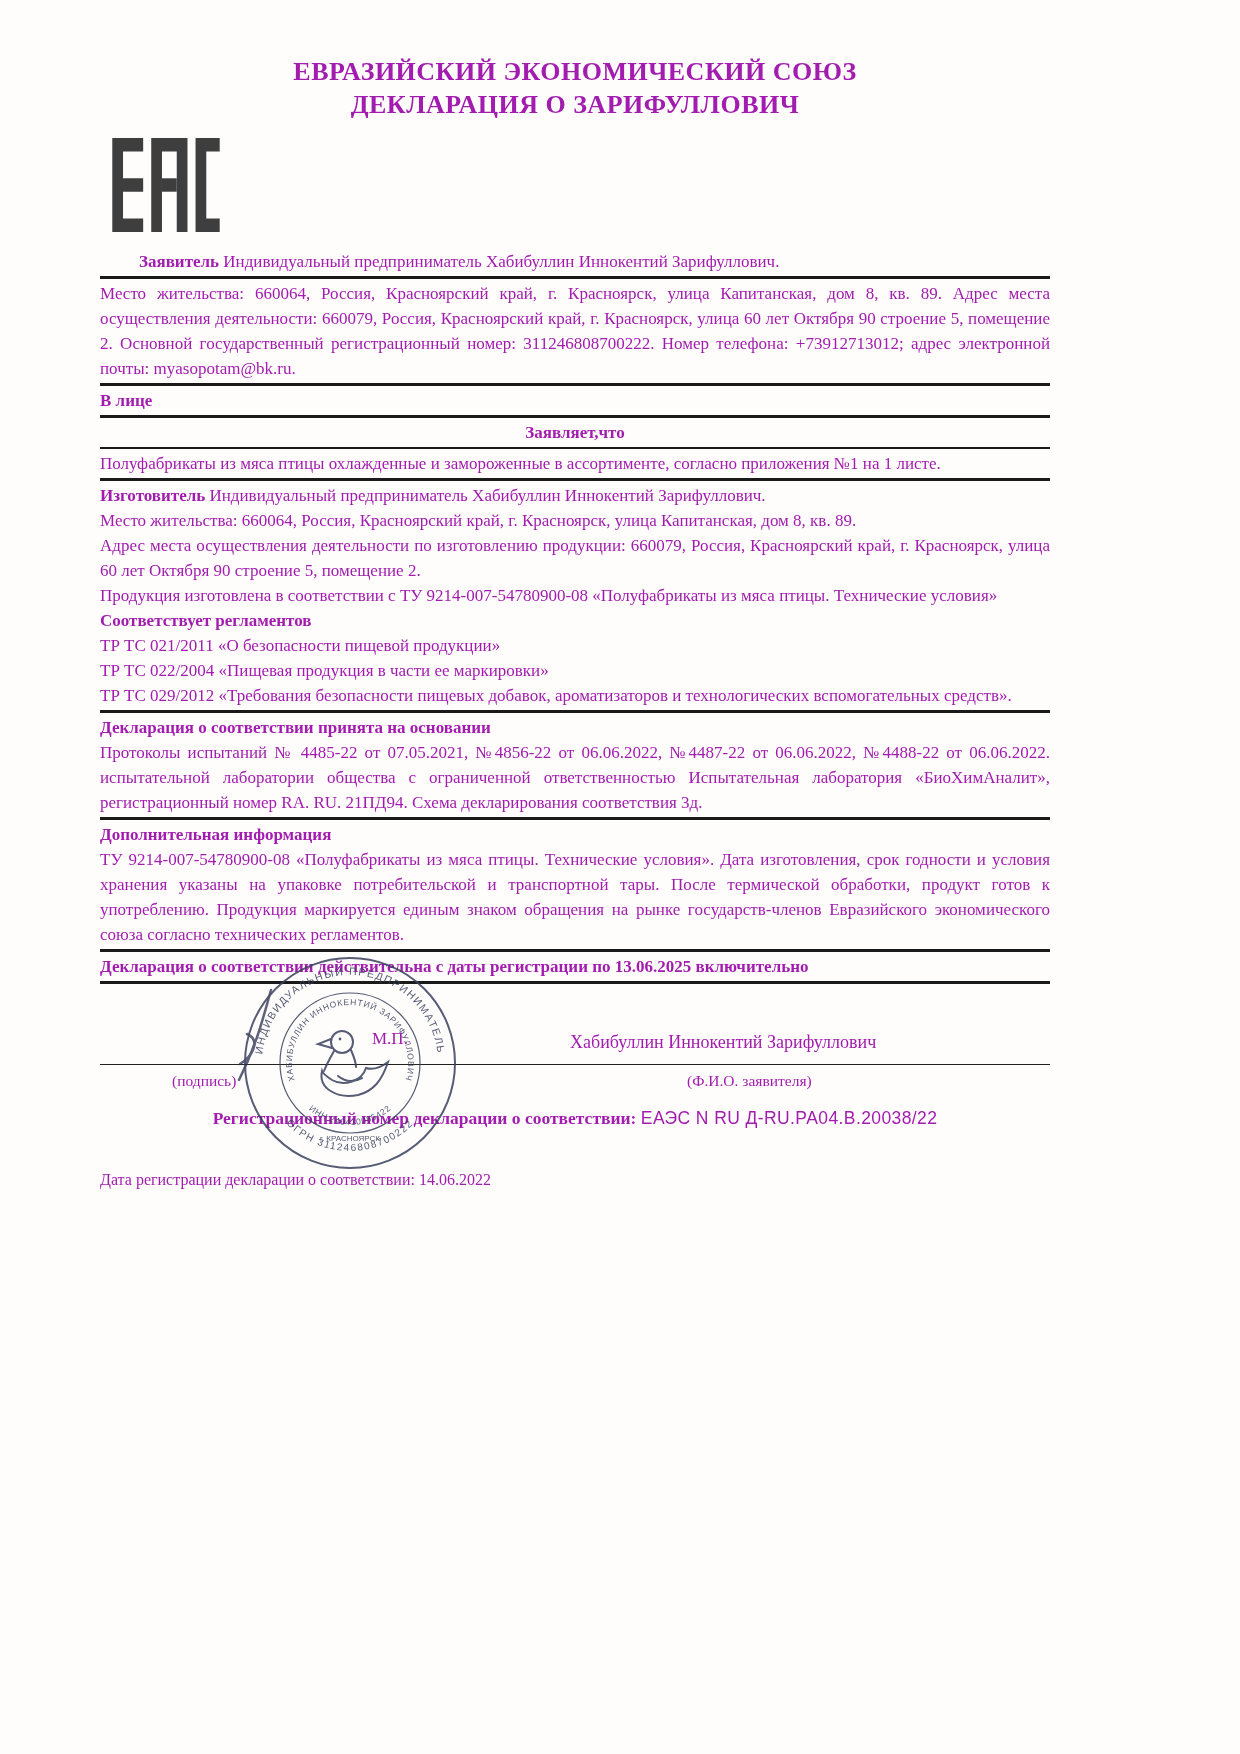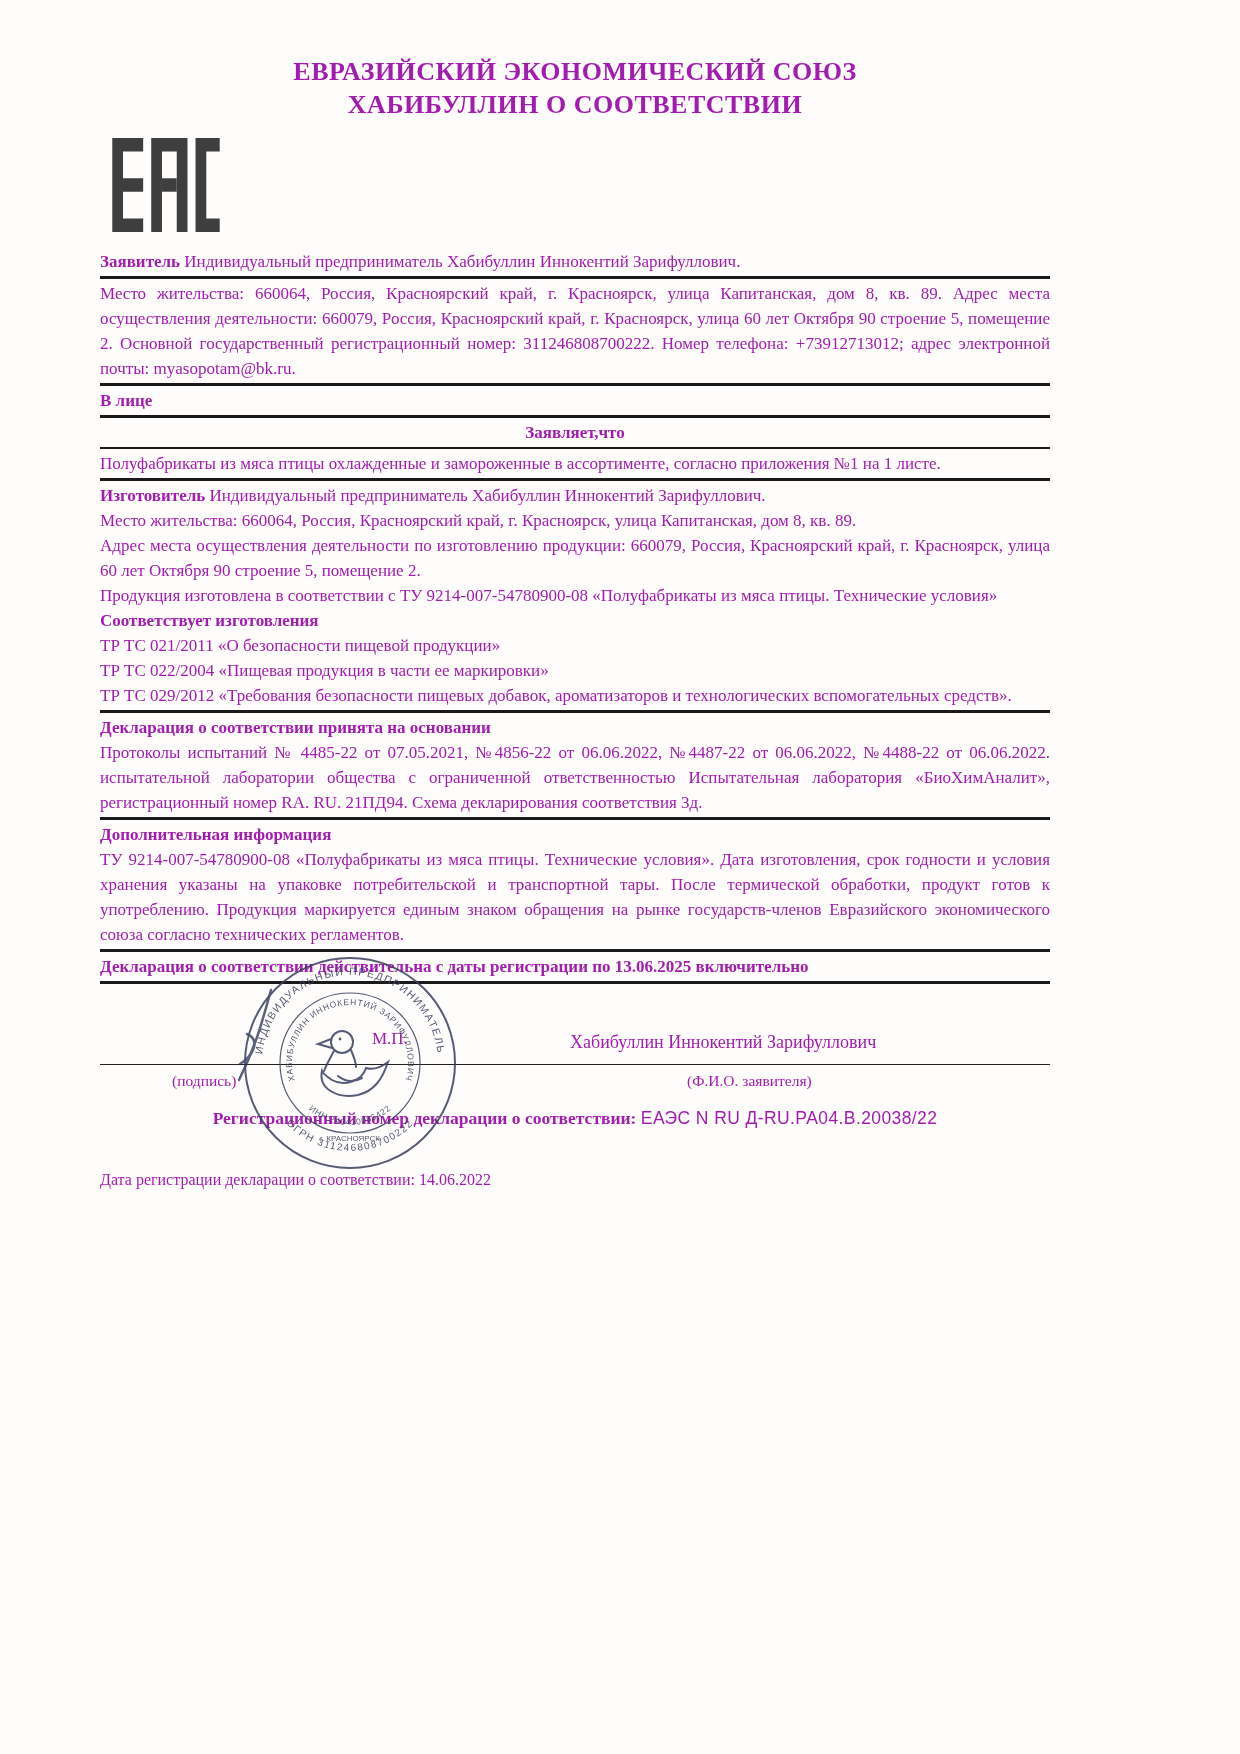--- a/index.html
+++ b/index.html
@@ -18,21 +18,21 @@
   }
   .title{
     text-align:center;font-weight:bold;font-size:26px;line-height:33px;
     letter-spacing:.5px;
   }
   .eac-logo{position:absolute;left:12px;top:83px;}
   .rule{border:none;border-top:3px solid #1a1a1a;height:0;margin:2px 0;}
   .thin-rule{border:none;border-top:2px solid #1a1a1a;height:0;margin:2px 0;}
   .bold{font-weight:bold;}
   .just{text-align:justify;}
-  .applicant-head{margin-top:128px;}
+  .applicant-head{margin-top:128px;margin-left:39px;}
   .declares-row{display:flex;justify-content:center;font-weight:bold;}
   .sig-block{position:relative;height:112px;}
   .mp{position:absolute;left:272px;top:40px;z-index:1;}
   .sig-name{position:absolute;left:470px;top:44px;font-size:18px;z-index:1;}
   .sig-line{position:absolute;left:0;right:0;top:78px;border-top:1.5px solid #222;}
   .sig-caption{position:absolute;top:82px;font-size:15.5px;font-family:Liberation Serif, serif;}
   .sig-caption.podpis{left:72px;}
   .sig-caption.fio{left:587px;}
   .stamp-wrap{position:absolute;left:125px;top:-48px;z-index:5;opacity:.85;}
   .reg-row{margin-top:8px;font-size:17.5px;text-align:center;}
@@ -40,21 +40,21 @@
   .date-row{margin-top:36px;font-weight:normal;font-size:16px;}
   .stamp-text{font-family:"Liberation Sans",sans-serif;fill:#39405e;}
 </style>
 </head>
 <body>
 
 <div class="page">
   <div class="content">
 
     <div class="title">ЕВРАЗИЙСКИЙ ЭКОНОМИЧЕСКИЙ СОЮЗ</div>
-    <div class="title">ХАБИБУЛЛИН О СООТВЕТСТВИИ</div>
+    <div class="title">ДЕКЛАРАЦИЯ О ЗАРИФУЛЛОВИЧ</div>
 
     <div class="eac-logo">
       <svg width="108" height="94" viewBox="0 0 160 140">
         <g fill="#3e3e3e">
           <path d="M0 0 H46 V20 H16 V60 H46 V80 H16 V120 H46 V140 H0 Z"></path>
           <path d="M58 0 H112 V140 H96 V20 H74 V140 H58 Z"></path>
           <path d="M74 60 H96 V80 H74 Z"></path>
           <path d="M124 0 H160 V20 H140 V120 H160 V140 H124 Z"></path>
         </g>
       </svg>
@@ -80,21 +80,21 @@
     <div class="rule"></div>
 
     <div>
       <span class="bold">Изготовитель</span>
       <span>Индивидуальный предприниматель Хабибуллин Иннокентий Зарифуллович.</span>
     </div>
     <div>Место жительства: 660064, Россия, Красноярский край, г. Красноярск, улица Капитанская, дом 8, кв. 89.</div>
     <div class="just">Адрес места осуществления деятельности по изготовлению продукции: 660079, Россия, Красноярский край, г. Красноярск, улица 60 лет Октября 90 строение 5, помещение 2.</div>
     <div class="just">Продукция изготовлена в соответствии с ТУ 9214-007-54780900-08 «Полуфабрикаты из мяса птицы. Технические условия»</div>
 
-    <div class="bold">Соответствует изготовления</div>
+    <div class="bold">Соответствует регламентов</div>
     <div class="just">ТР ТС 021/2011 «О безопасности пищевой продукции»</div>
     <div class="just">ТР ТС 022/2004 «Пищевая продукция в части ее маркировки»</div>
     <div class="just">ТР ТС 029/2012 «Требования безопасности пищевых добавок, ароматизаторов и технологических вспомогательных средств».</div>
     <div class="rule"></div>
 
     <div class="bold">Декларация о соответствии принята на основании</div>
     <div class="just">Протоколы испытаний № 4485-22 от 07.05.2021, №4856-22 от 06.06.2022, №4487-22 от 06.06.2022, №4488-22 от 06.06.2022. испытательной лаборатории общества с ограниченной ответственностью Испытательная лаборатория «БиоХимАналит», регистрационный номер RA. RU. 21ПД94. Схема декларирования соответствия 3д.</div>
     <div class="rule"></div>
 
     <div class="bold">Дополнительная информация</div>

